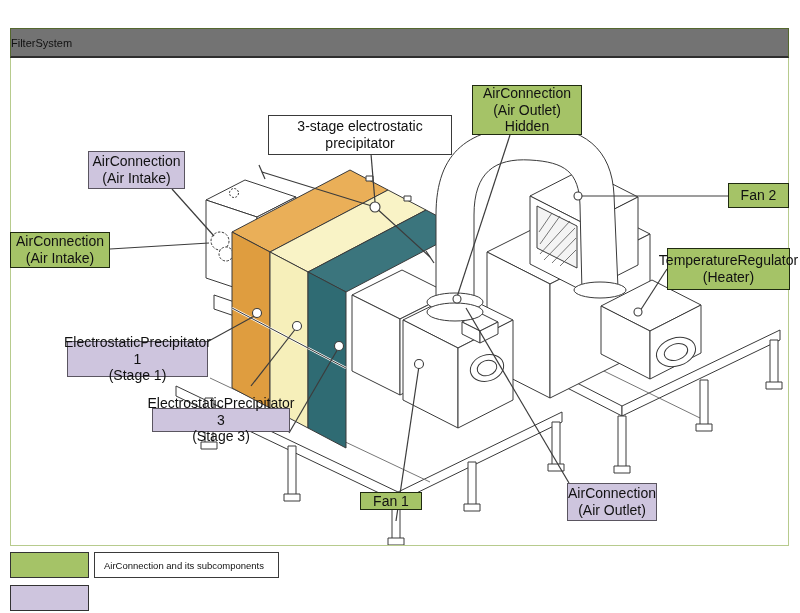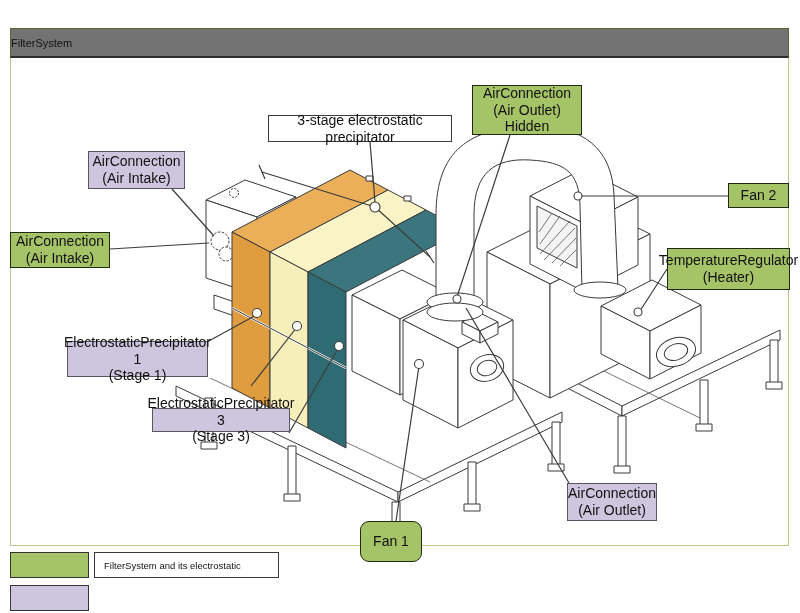--- a/index.html
+++ b/index.html
@@ -183,32 +183,32 @@
 
   <div class="header-bar">
     <span>FilterSystem</span>
   </div>
   <div class="main-frame"></div>
 
   <div class="lbl purple" style="left:88px;top:151px;width:97px;height:38px;">AirConnection
 (Air Intake)</div>
   <div class="lbl green" style="left:10px;top:232px;width:100px;height:36px;">AirConnection
 (Air Intake)</div>
-  <div class="lbl white" style="left:268px;top:115px;width:184px;height:27px;">3-stage electrostatic precipitator</div>
+  <div class="lbl white" style="left:268px;top:115px;width:184px;height:40px;">3-stage electrostatic precipitator</div>
   <div class="lbl green" style="left:472px;top:85px;width:110px;height:50px;">AirConnection
 (Air Outlet)
 Hidden</div>
   <div class="lbl green" style="left:728px;top:183px;width:61px;height:25px;">Fan 2</div>
   <div class="lbl green" style="left:667px;top:248px;width:123px;height:42px;">TemperatureRegulator
 (Heater)</div>
   <div class="lbl purple" style="left:67px;top:341px;width:141px;height:36px;">ElectrostaticPrecipitator 1
 (Stage 1)</div>
   <div class="lbl purple" style="left:152px;top:408px;width:138px;height:24px;">ElectrostaticPrecipitator 3
 (Stage 3)</div>
-  <div class="lbl green" style="left:360px;top:521px;width:62px;height:41px;border-radius:9px;">Fan 1</div>
+  <div class="lbl green" style="left:360px;top:492px;width:62px;height:18px;">Fan 1</div>
   <div class="lbl purple" style="left:567px;top:483px;width:90px;height:38px;">AirConnection
 (Air Outlet)</div>
 
   <div class="legend-swatch green" style="left:10px;top:552px;"></div>
-  <div class="legend-label" style="left:94px;top:552px;">FilterSystem and its electrostatic</div>
+  <div class="legend-label" style="left:94px;top:552px;">AirConnection and its subcomponents</div>
   <div class="legend-swatch purple" style="left:10px;top:585px;"></div>
 
 </div>
 
 </body></html>

